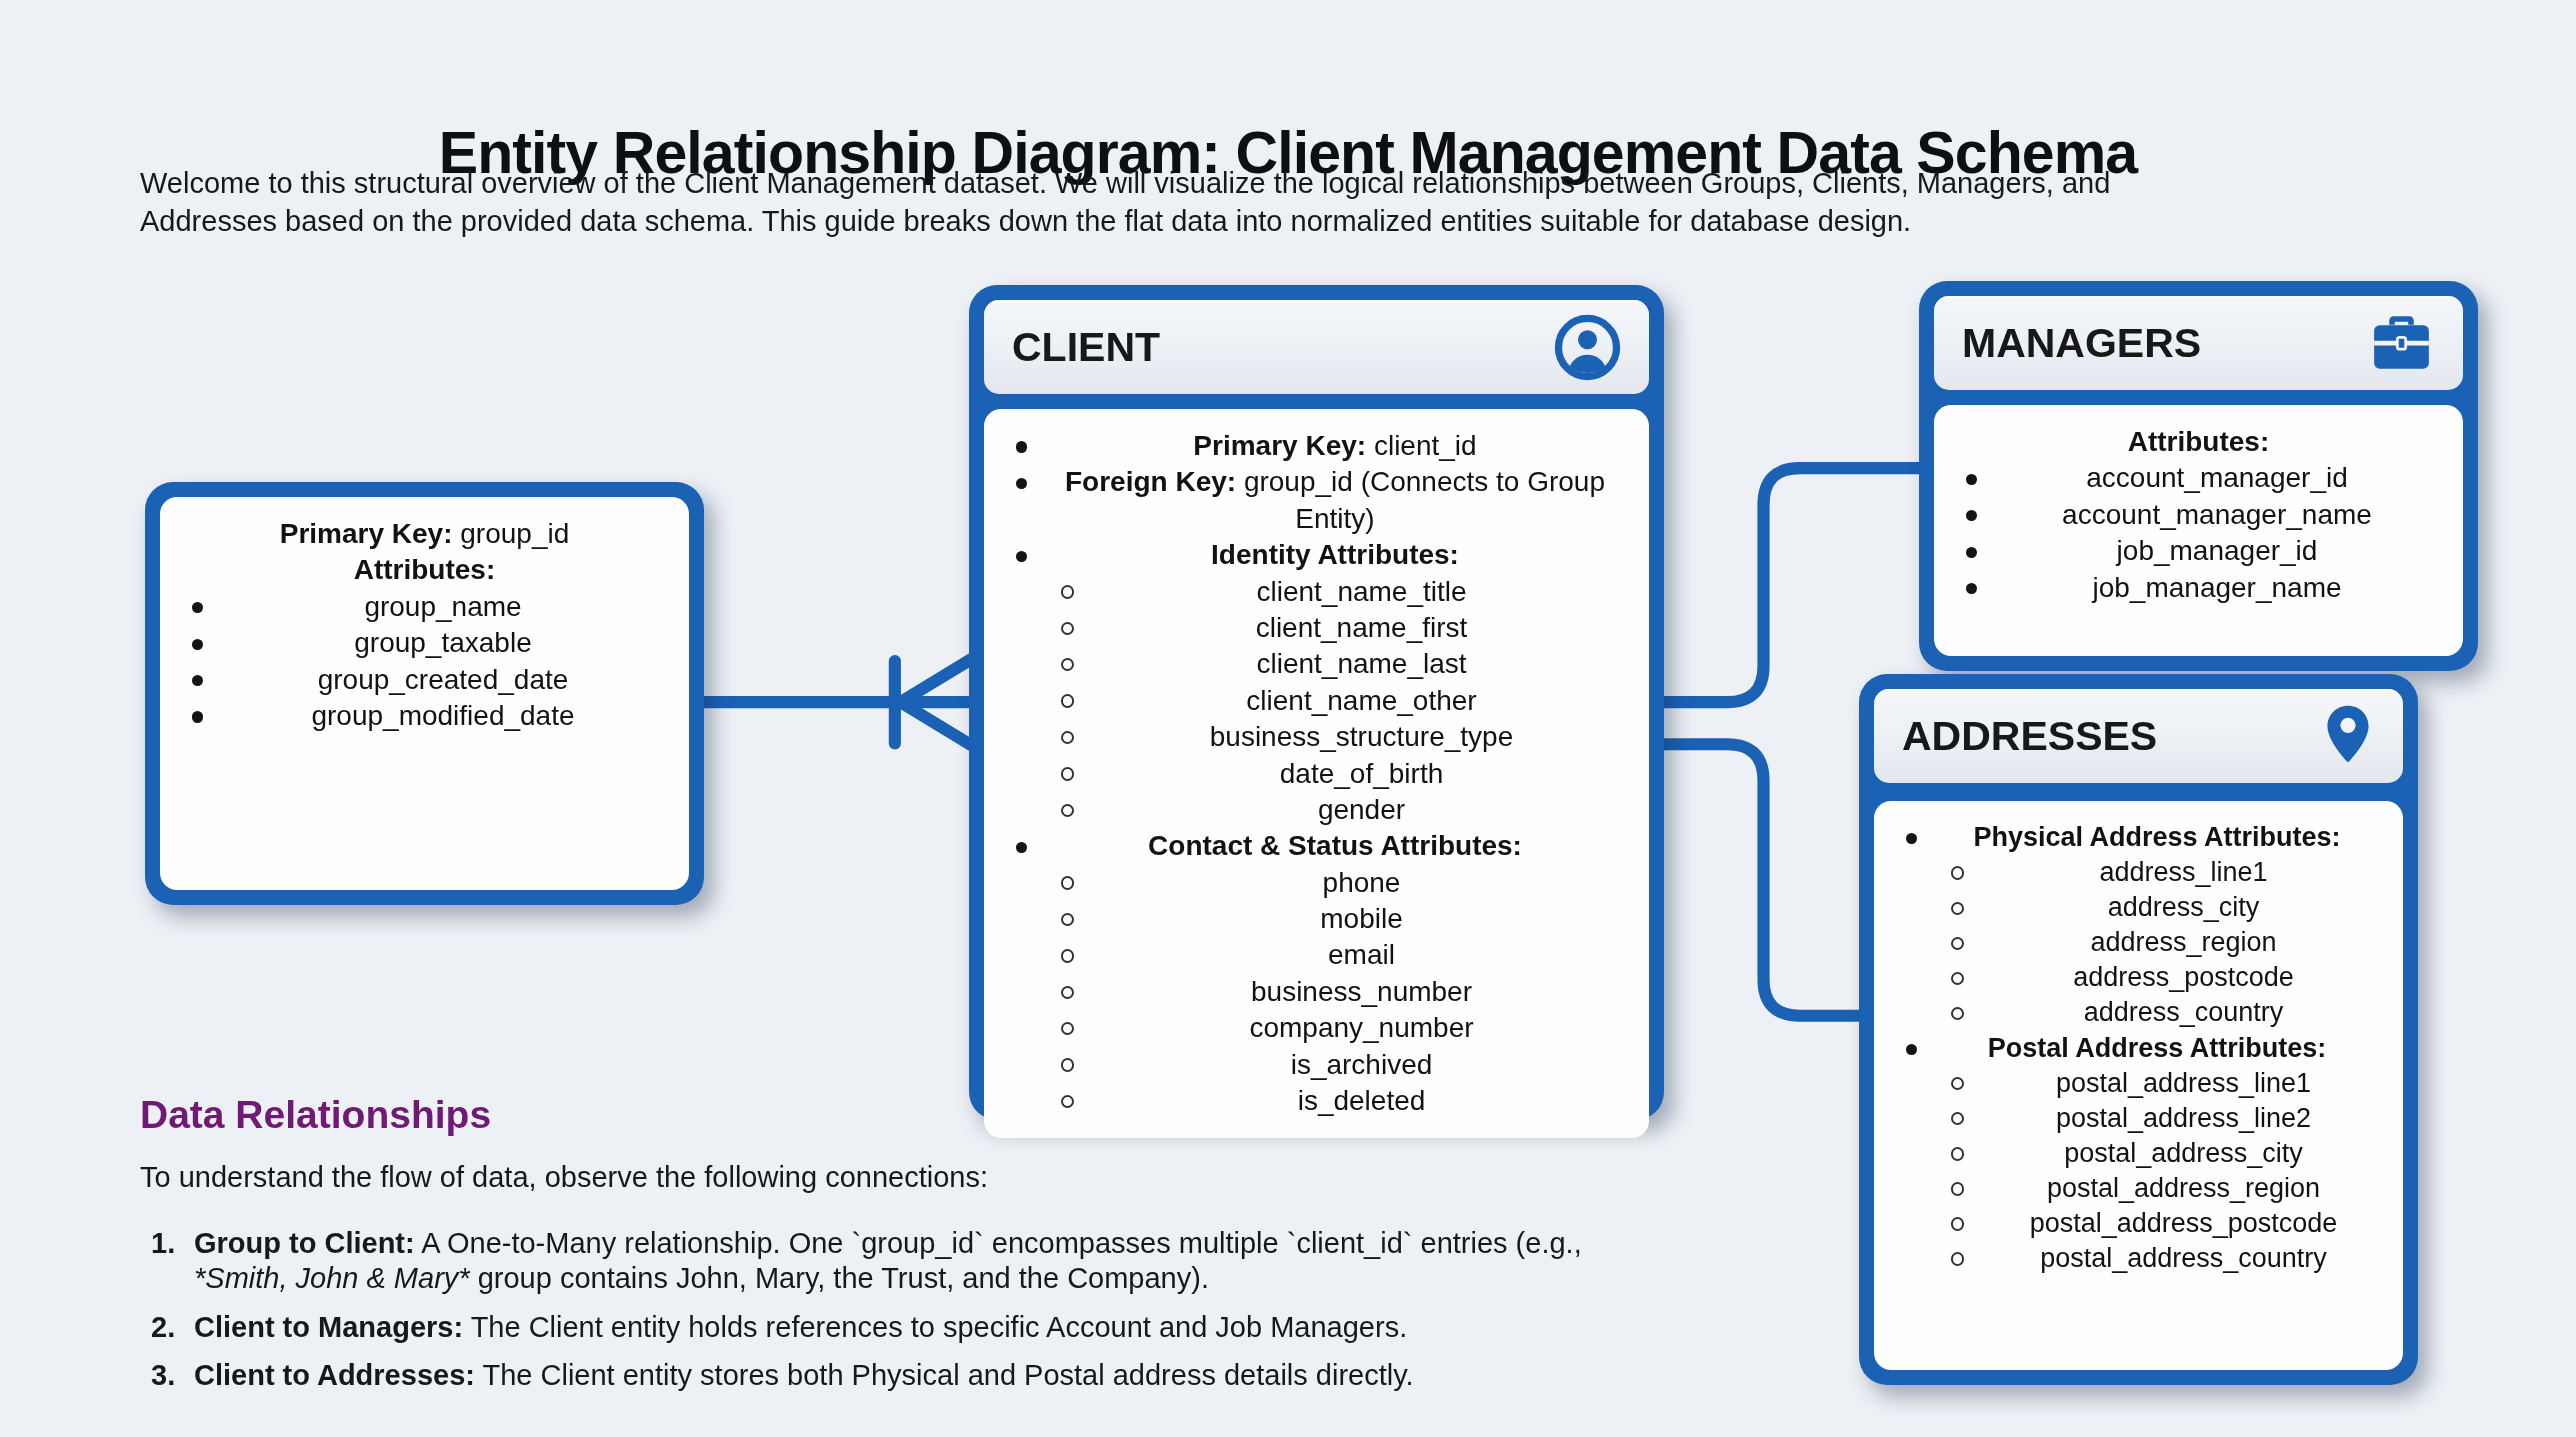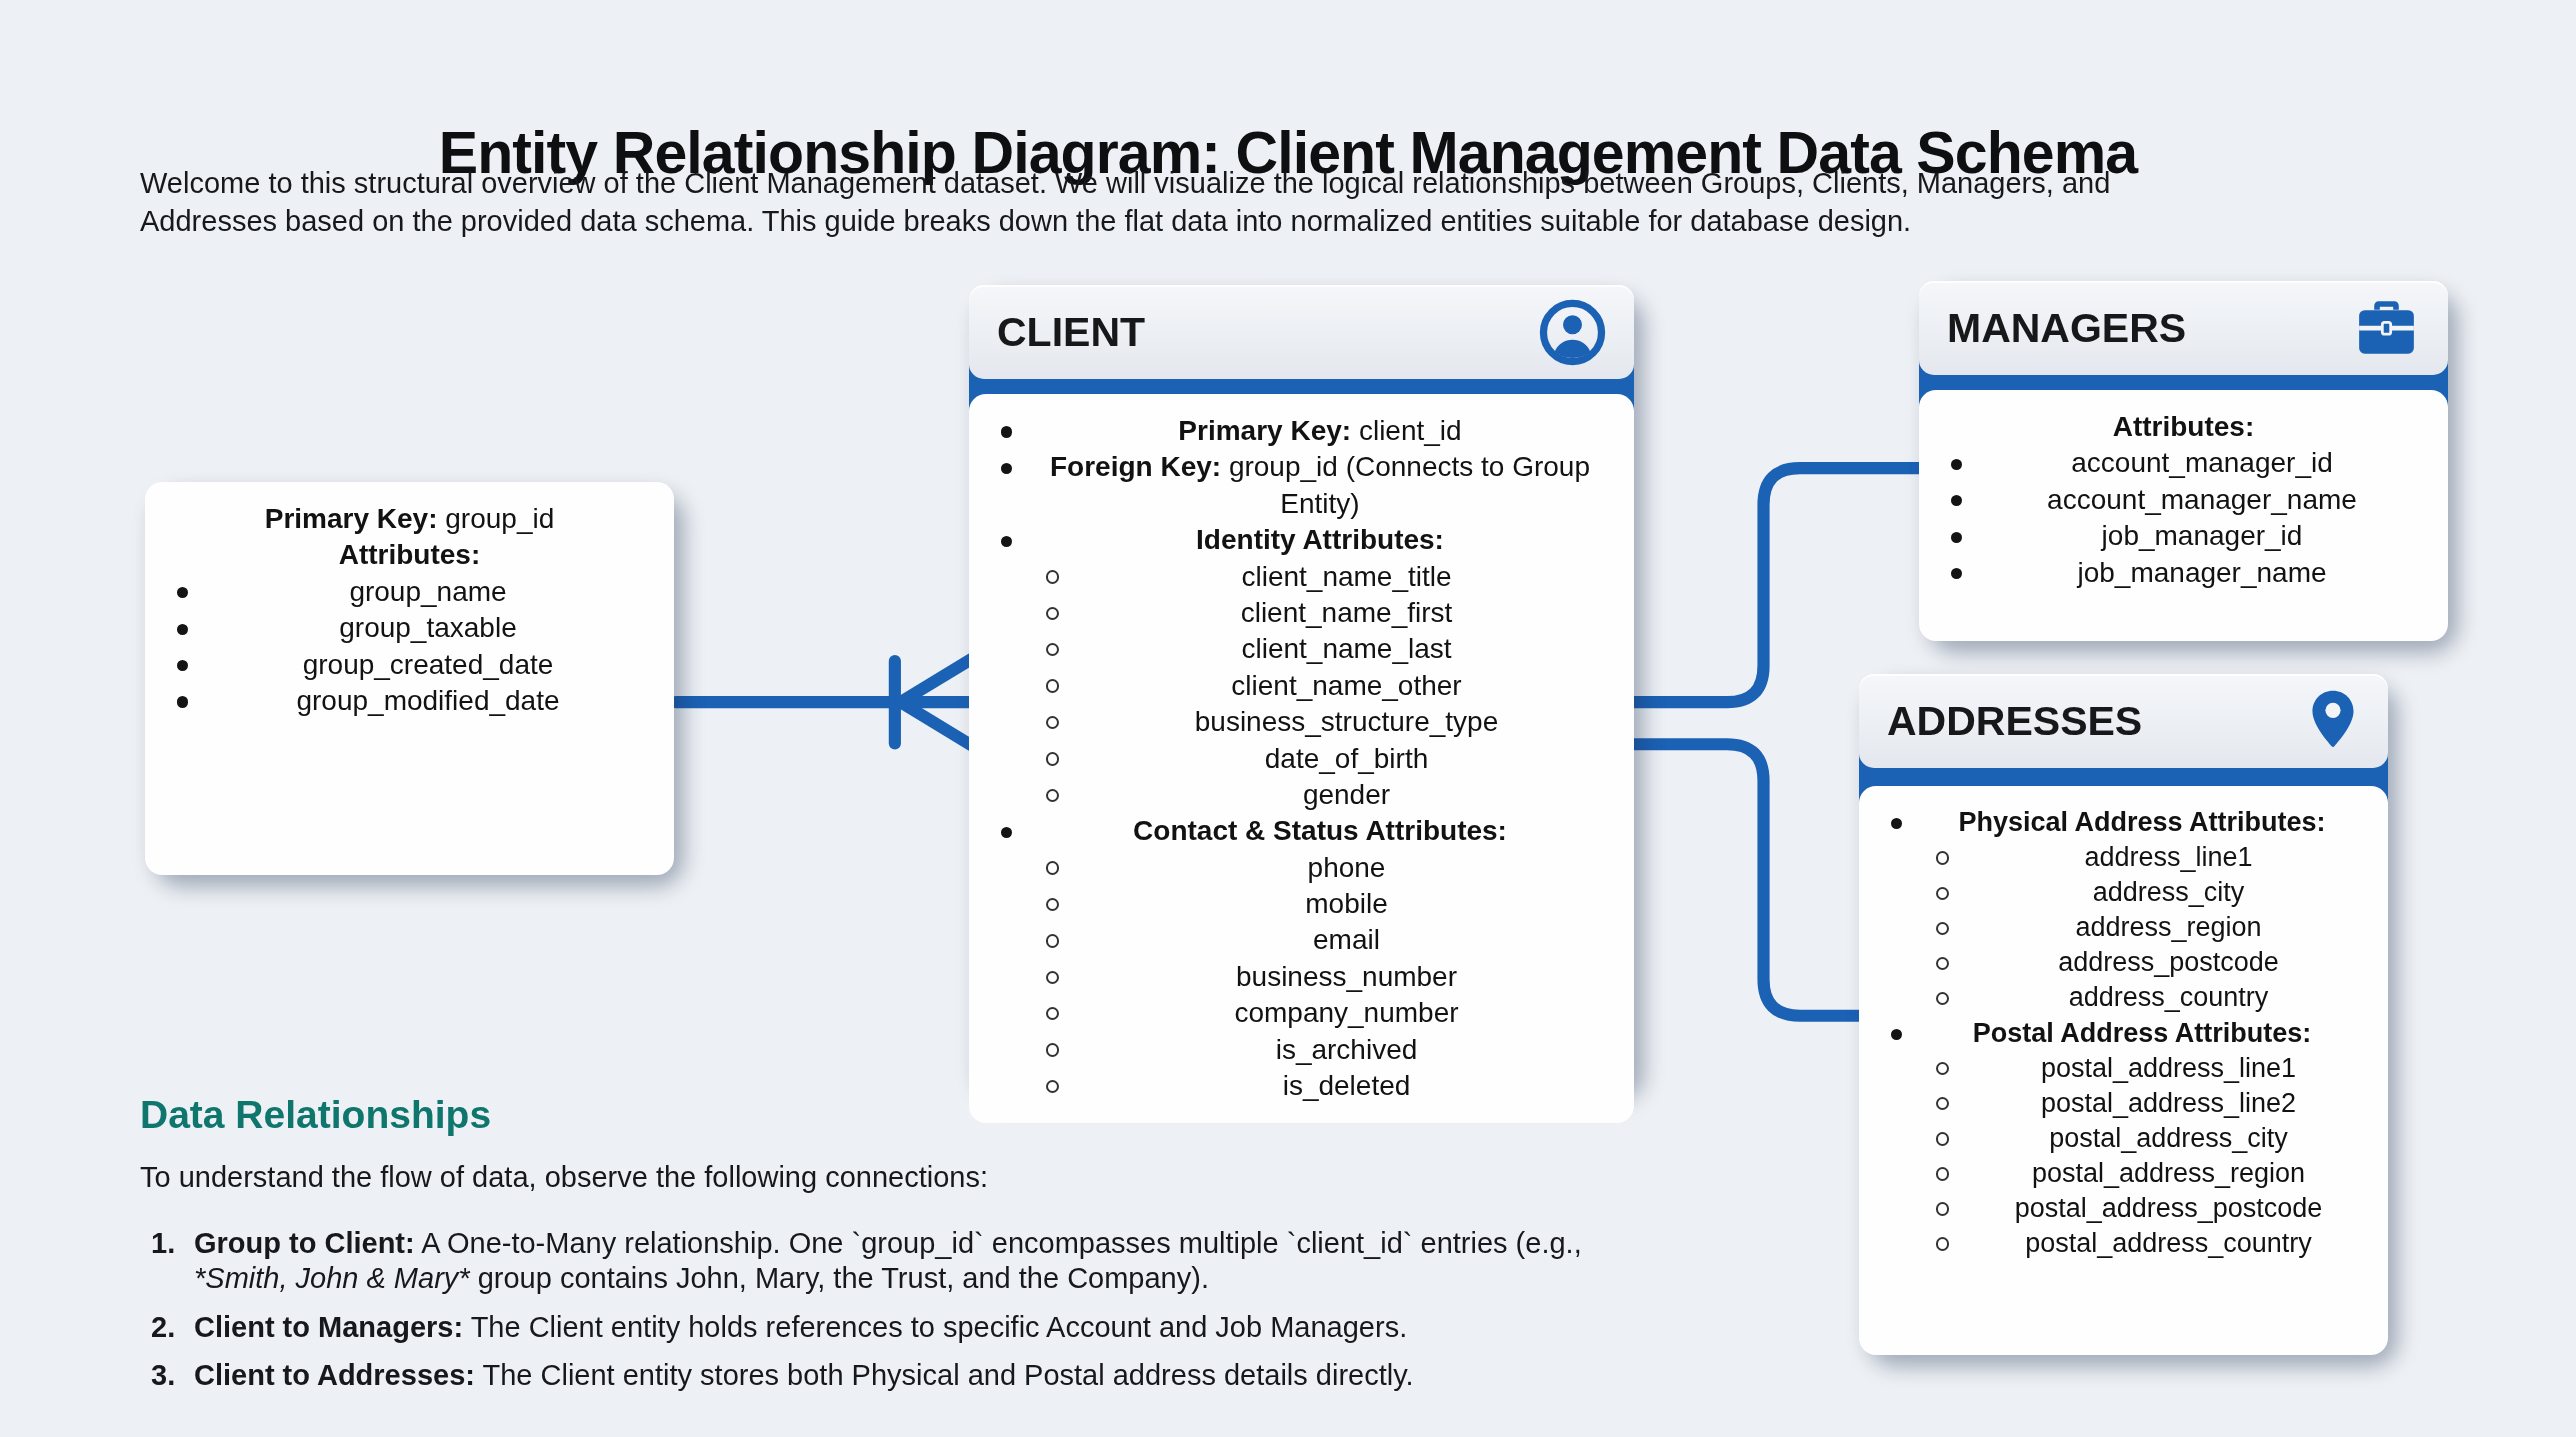--- a/index.html
+++ b/index.html
@@ -17,21 +17,21 @@
   .intro{
     position:absolute;left:140px;top:165px;width:2312px;
     font-size:29px;font-weight:500;line-height:1.3;color:#17181b;
   }
   
   svg.connectors{position:absolute;left:0;top:0;z-index:1;}
   .conn{stroke:#1b61b4;stroke-width:13;fill:none;stroke-linecap:round;stroke-linejoin:round;}
   
   .entity{
     position:absolute;z-index:2;background:#1b61b4;border-radius:28px;
-    display:flex;flex-direction:column;gap:15px;
+    padding:15px;display:flex;flex-direction:column;gap:15px;
     box-shadow:9.4px 11.2px 20.6px rgba(25,45,80,.35);
   }
   .ehead{
     height:94px;flex:0 0 94px;border-radius:15px;
     background:linear-gradient(180deg,#f5f7fa 0%,#e4e8ee 100%);
     box-shadow:inset 0 1.9px 0 rgba(255,255,255,.85);
     display:flex;align-items:center;justify-content:space-between;
     padding:0 28px;
   }
   .etitle{font-size:41px;font-weight:800;color:#17181a;letter-spacing:0;}
@@ -47,21 +47,21 @@
     content:"";position:absolute;left:9.4px;top:0.48em;
     width:11.2px;height:11.2px;border-radius:50%;background:#141414;
   }
   .b2{padding-left:90px;}
   .b2::before{
     content:"";position:absolute;left:54px;top:0.42em;
     width:9.4px;height:9.4px;border-radius:50%;border:2.8px solid #333;background:transparent;
   }
   
   .rel{position:absolute;left:140px;top:1093px;width:1535px;z-index:2;}
-  .rel h2{margin:0 0 24px 0;font-size:39px;font-weight:800;color:#0f766e;}
+  .rel h2{margin:0 0 24px 0;font-size:39px;font-weight:800;color:#701a75;}
   .rel p{margin:0 0 32px 0;font-size:29px;color:#17181b;}
   .rel ol{margin:0;padding:0 0 0 54px;list-style:none;counter-reset:item;width:1460px;}
   .rel li{
     position:relative;counter-increment:item;
     font-size:29px;line-height:1.22;margin-bottom:13px;color:#17181b;
   }
   .rel li::before{
     content:counter(item) ".";position:absolute;left:-43px;font-weight:700;
   }
   .rel em{font-style:italic;}

